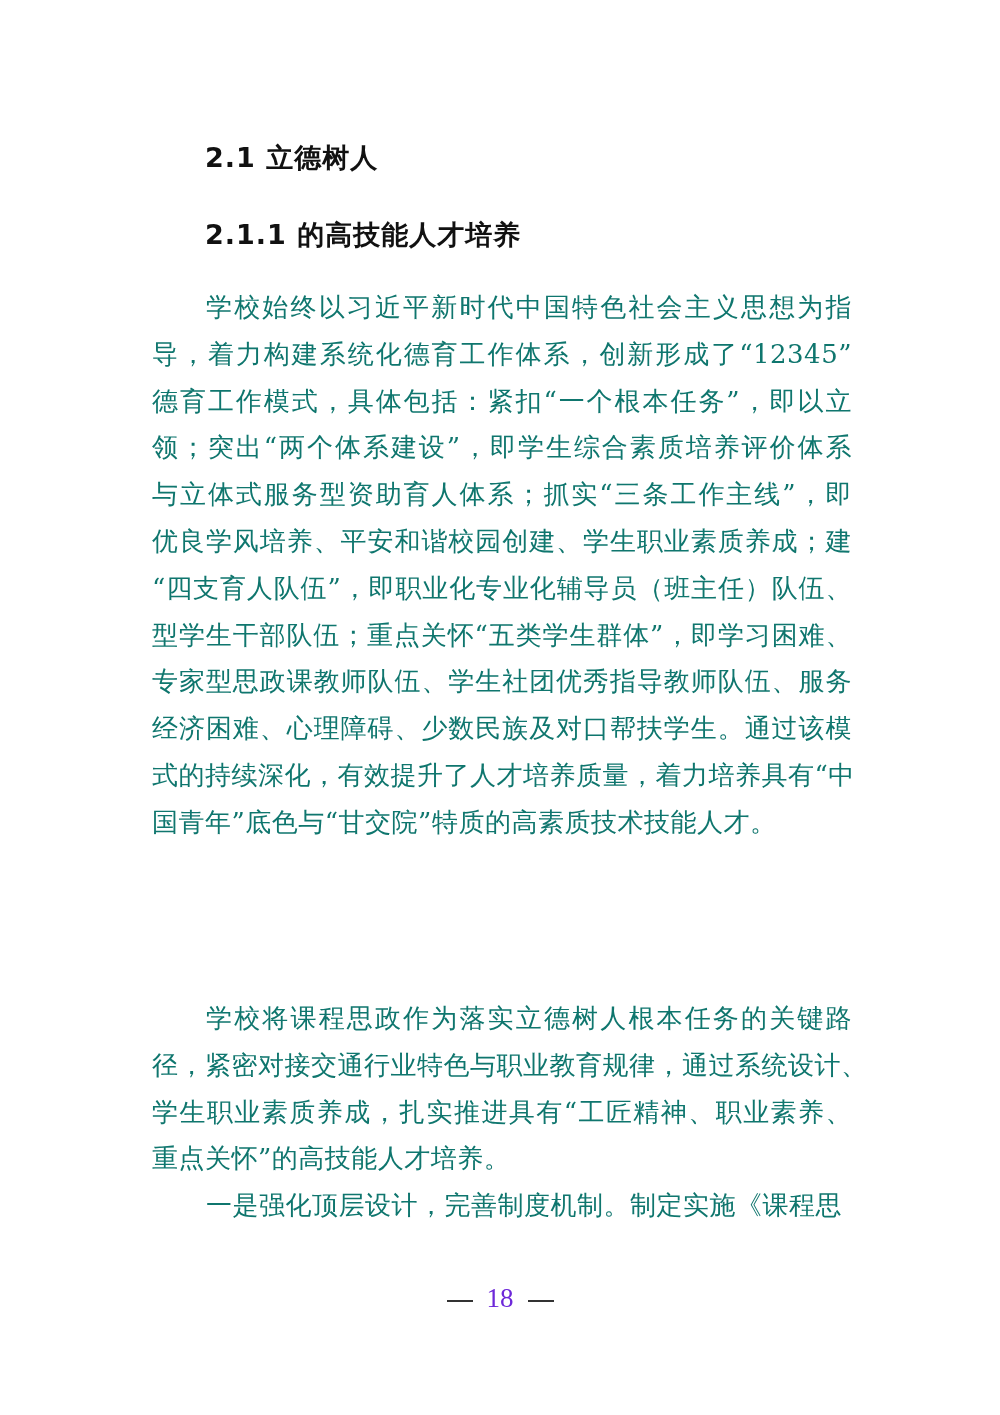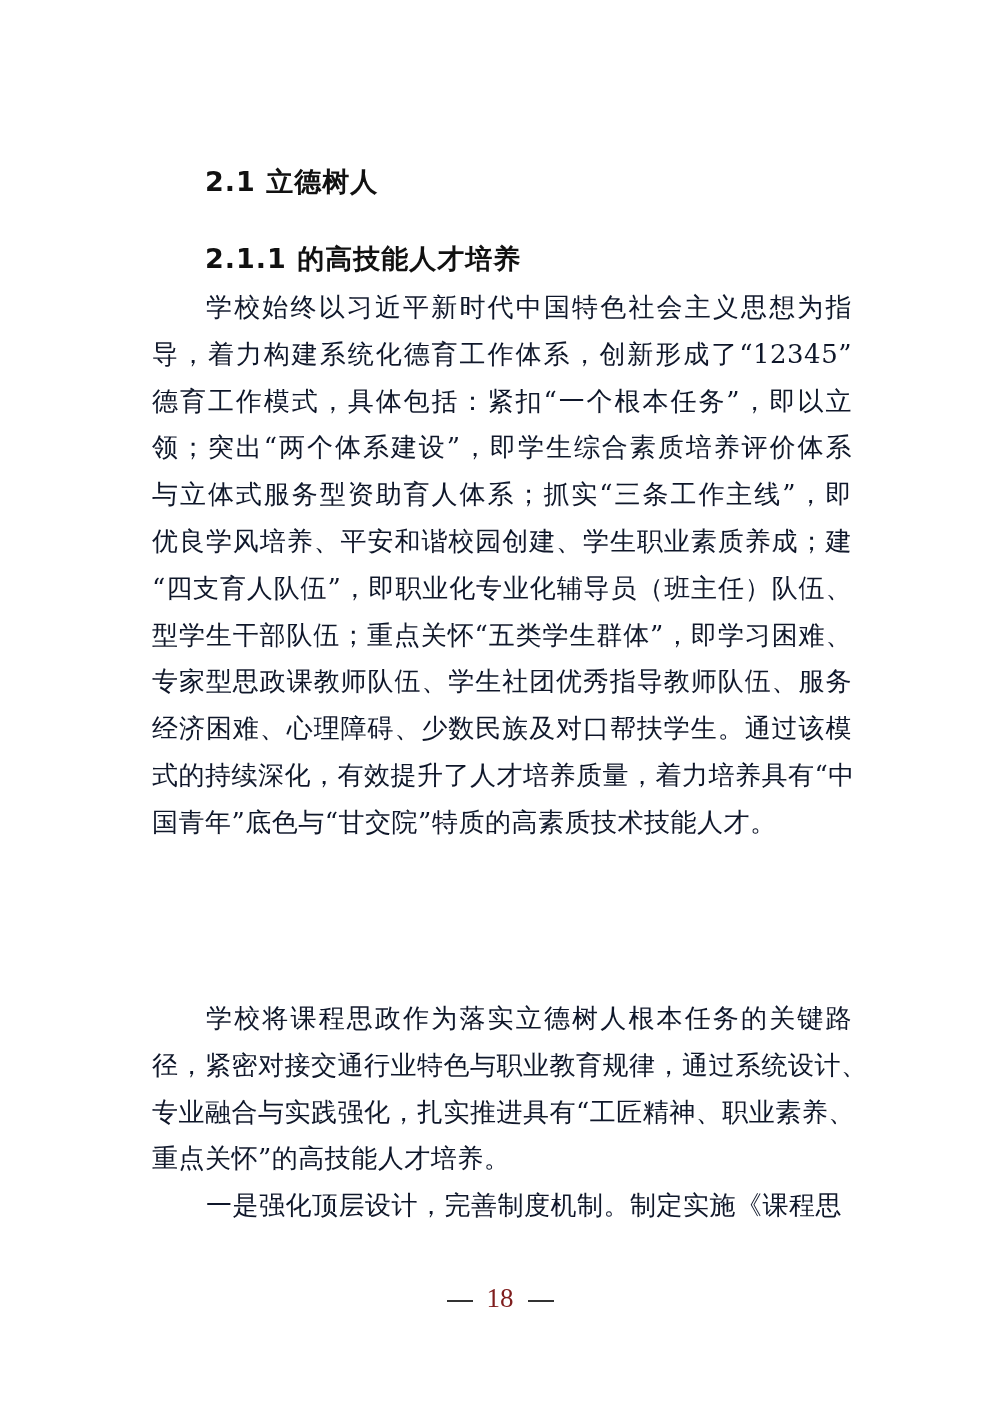--- a/index.html
+++ b/index.html
@@ -22,37 +22,36 @@
     }
     .heading {
       position: absolute;
       left: 205px;
       font-family: "DejaVu Sans", "Liberation Sans", sans-serif;
       font-weight: bold;
       font-size: 27px;
       letter-spacing: 1px;
       white-space: nowrap;
       color: #111;
-      margin-top: 24px;
     }
     .h-21 { top: 140px; }
     .h-211 { top: 217px; }
     .h-212 { top: 928px; }
 
     .para {
       position: absolute;
       left: 152px;
       width: 700px;
       font-size: 26px;
       line-height: 46.8px;
       text-align: justify;
       text-align-last: left;
       text-indent: 54px;
       letter-spacing: 0.5px;
-      color: #0f172a;
+      color: #0f766e;
     }
     .para .line {
       display: block;
       white-space: nowrap;
       text-indent: 0;
       text-align: justify;
       text-align-last: justify;
     }
     .para .line.first {
       padding-left: 54px;
@@ -66,21 +65,21 @@
     .bold-lead { font-weight: normal; }
 
     .footer {
       position: absolute;
       top: 1283px;
       left: 0;
       width: 1000px;
       text-align: center;
       font-family: "Liberation Serif", "DejaVu Serif", serif;
       font-size: 27px;
-      color: #7f1d1d;
+      color: #6d28d9;
     }
     .footer .dash {
       display: inline-block;
       width: 26px;
       height: 1.6px;
       background: #333;
       vertical-align: middle;
       margin: 0 14px;
     }
   </style>
@@ -105,21 +104,21 @@
     <span class="line">专家型思政课教师队伍、学生社团优秀指导教师队伍、服务</span>
     <span class="line">经济困难、心理障碍、少数民族及对口帮扶学生。通过该模</span>
     <span class="line">式的持续深化，有效提升了人才培养质量，着力培养具有“中</span>
     <span class="line last">国青年”底色与“甘交院”特质的高素质技术技能人才。</span>
   </div>
 
 
   <div class="para p2">
     <span class="line first">学校将课程思政作为落实立德树人根本任务的关键路</span>
     <span class="line">径，紧密对接交通行业特色与职业教育规律，通过系统设计、</span>
-    <span class="line">专业融合与实践强化，扎实推进具有“工匠精神、职业素养、</span>
+    <span class="line">学生职业素质养成，扎实推进具有“工匠精神、职业素养、</span>
     <span class="line last">重点关怀”的高技能人才培养。</span>
   </div>
 
   <div class="para p3">
     <span class="line first last"><span class="bold-lead">一是</span><span>强化顶层设计，完善制度机制。制定实施《课程思</span></span>
   </div>
 
   <div class="footer">
     <span class="dash"></span><span>18</span><span class="dash"></span>
   </div>

